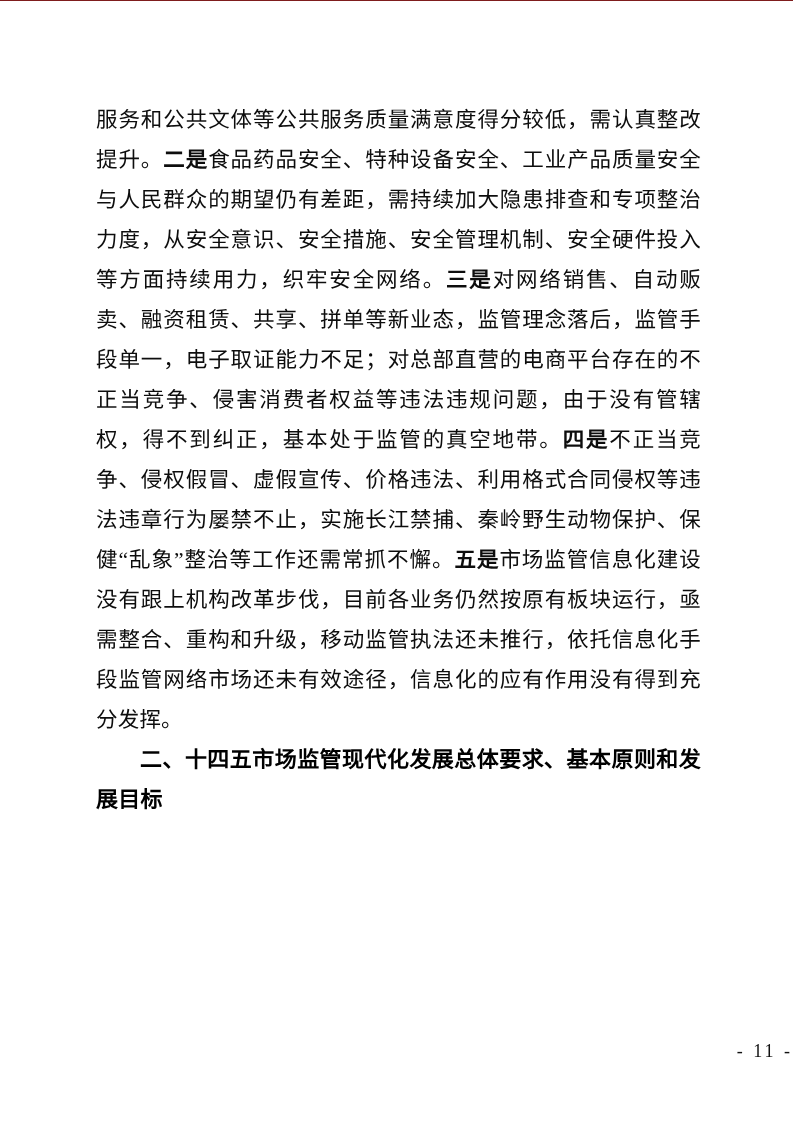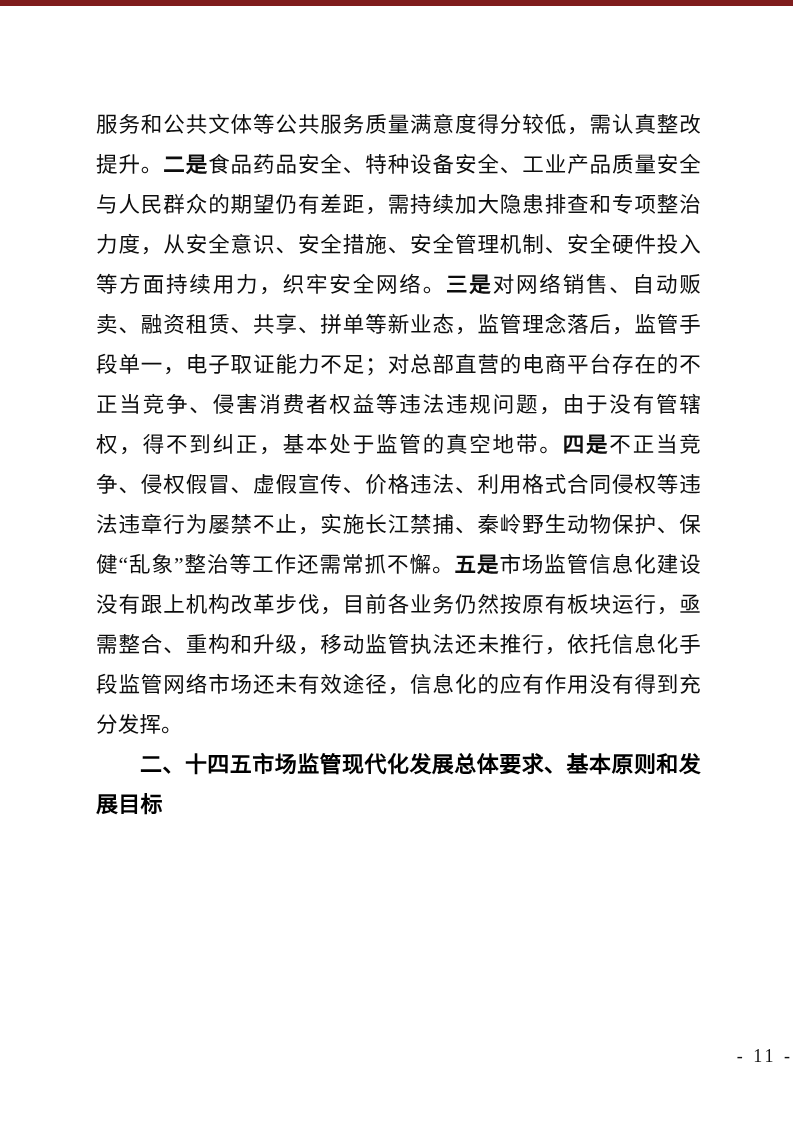--- a/index.html
+++ b/index.html
@@ -6,21 +6,21 @@
   html, body {
     margin: 0;
     padding: 0;
     background: #ffffff;
   }
   .page {
     position: relative;
     width: 793px;
     height: 1122px;
     background: #ffffff;
-    border-top: 6px solid #7f1d1d;
+    border-top: 1px solid #7f1d1d;
     overflow: hidden;
     box-sizing: border-box;
     color: #0d0d0d;
   }
   .content {
     position: absolute;
     left: 96px;
     top: 99px;
     width: 605px;
   }

